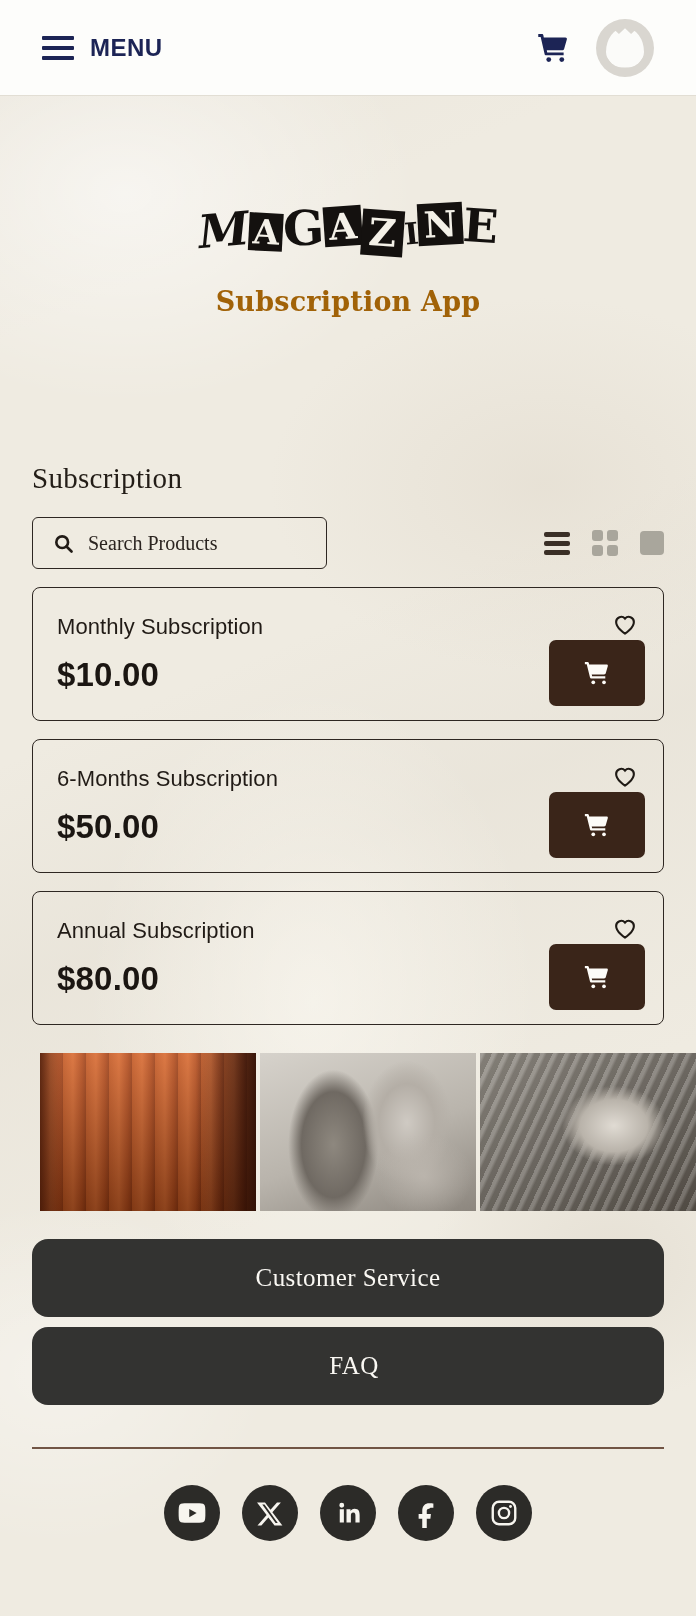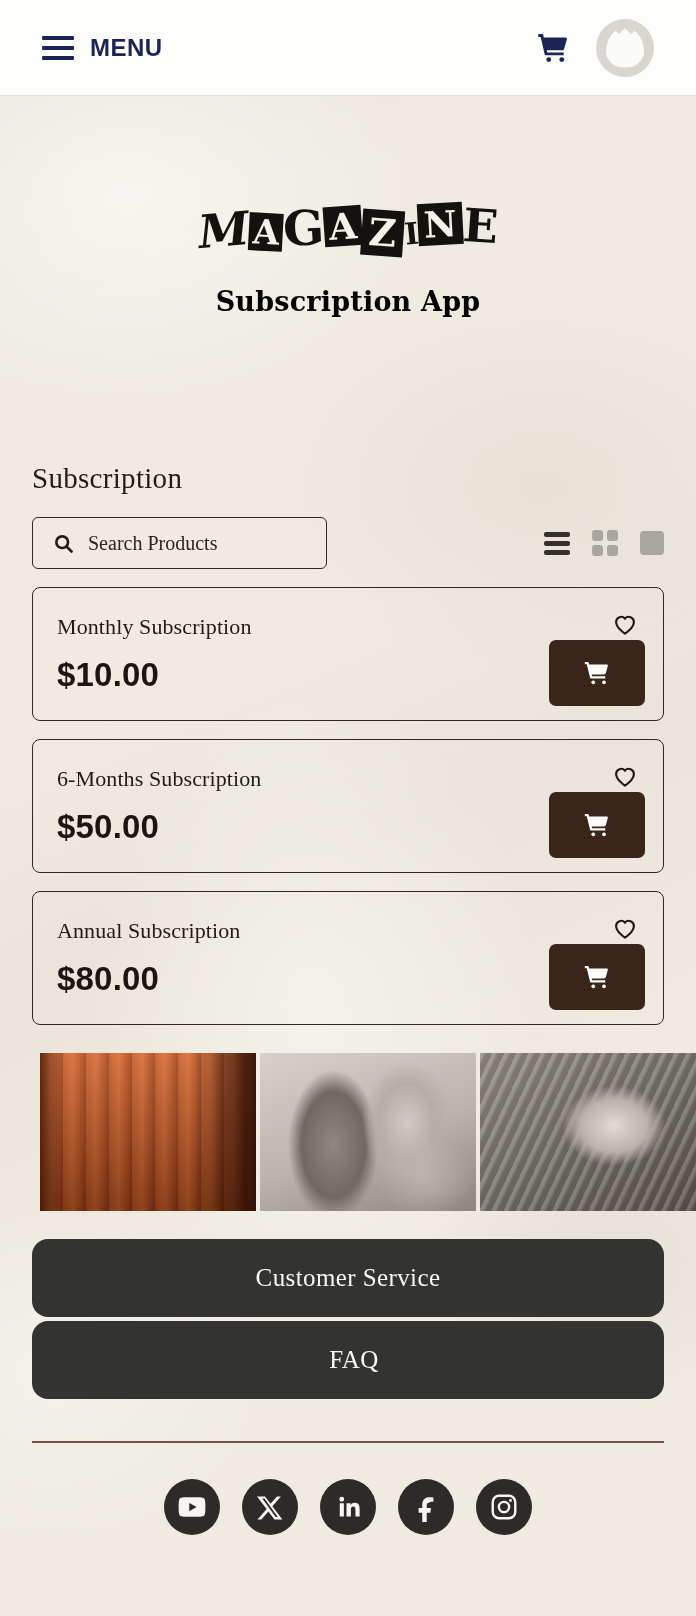--- a/index.html
+++ b/index.html
@@ -88,21 +88,21 @@
   .r-z { font-size: 38px; background: #14110f; color: #f4f1e8 !important; padding: 4px 7px; transform: rotate(4deg) translateY(5px); font-weight: 900; }
   .r-i { font-size: 30px; transform: rotate(-6deg) translateY(6px); font-family: "Liberation Serif", serif; }
   .r-n { font-size: 36px; background: #14110f; color: #f4f1e8 !important; padding: 3px 6px; transform: rotate(-3deg) translateY(-4px); }
   .r-e { font-size: 46px; transform: rotate(4deg) translateY(-2px); font-family: "DejaVu Serif", serif; }
 
   .hero-sub {
     margin-top: 26px;
     font-family: "DejaVu Serif", serif;
     font-weight: 700;
     font-size: 27px;
-    color: #000000;
+    color: #a16207;
     letter-spacing: 0.2px;
   }
 
   
   .section-title {
     margin-top: 145px;
     font-family: "Liberation Serif", serif;
     font-size: 29px;
     color: #231d17;
     letter-spacing: 0.3px;
@@ -150,21 +150,21 @@
   
   .product-card {
     position: relative;
     margin-top: 18px;
     height: 134px;
     border: 1.5px solid #2e2722;
     border-radius: 8px;
     padding: 26px 26px 0 24px;
   }
   .product-name {
-    font-family: Liberation Serif, serif;
+    font-family: Liberation Sans, sans-serif;
     font-size: 22px;
     color: #211b16;
     letter-spacing: 0.1px;
   }
   .product-price {
     position: absolute;
     left: 24px;
     bottom: 26px;
     font-family: "Liberation Sans", sans-serif;
     font-weight: 700;
@@ -247,21 +247,21 @@
     background: #333331;
     border: none;
     border-radius: 16px;
     width: 100%;
     color: #faf8f3;
     font-family: "Liberation Serif", serif;
     font-size: 25px;
     letter-spacing: 0.4px;
     cursor: pointer;
   }
-  .footer-btn.faq { margin-top: 4px; padding-left: 12px; }
+  .footer-btn.faq { margin-top: 10px; padding-left: 12px; }
 
   .divider {
     margin-top: 42px;
     height: 1.5px;
     background: #5a3a28;
     opacity: 0.85;
   }
 
   
   .socials {

